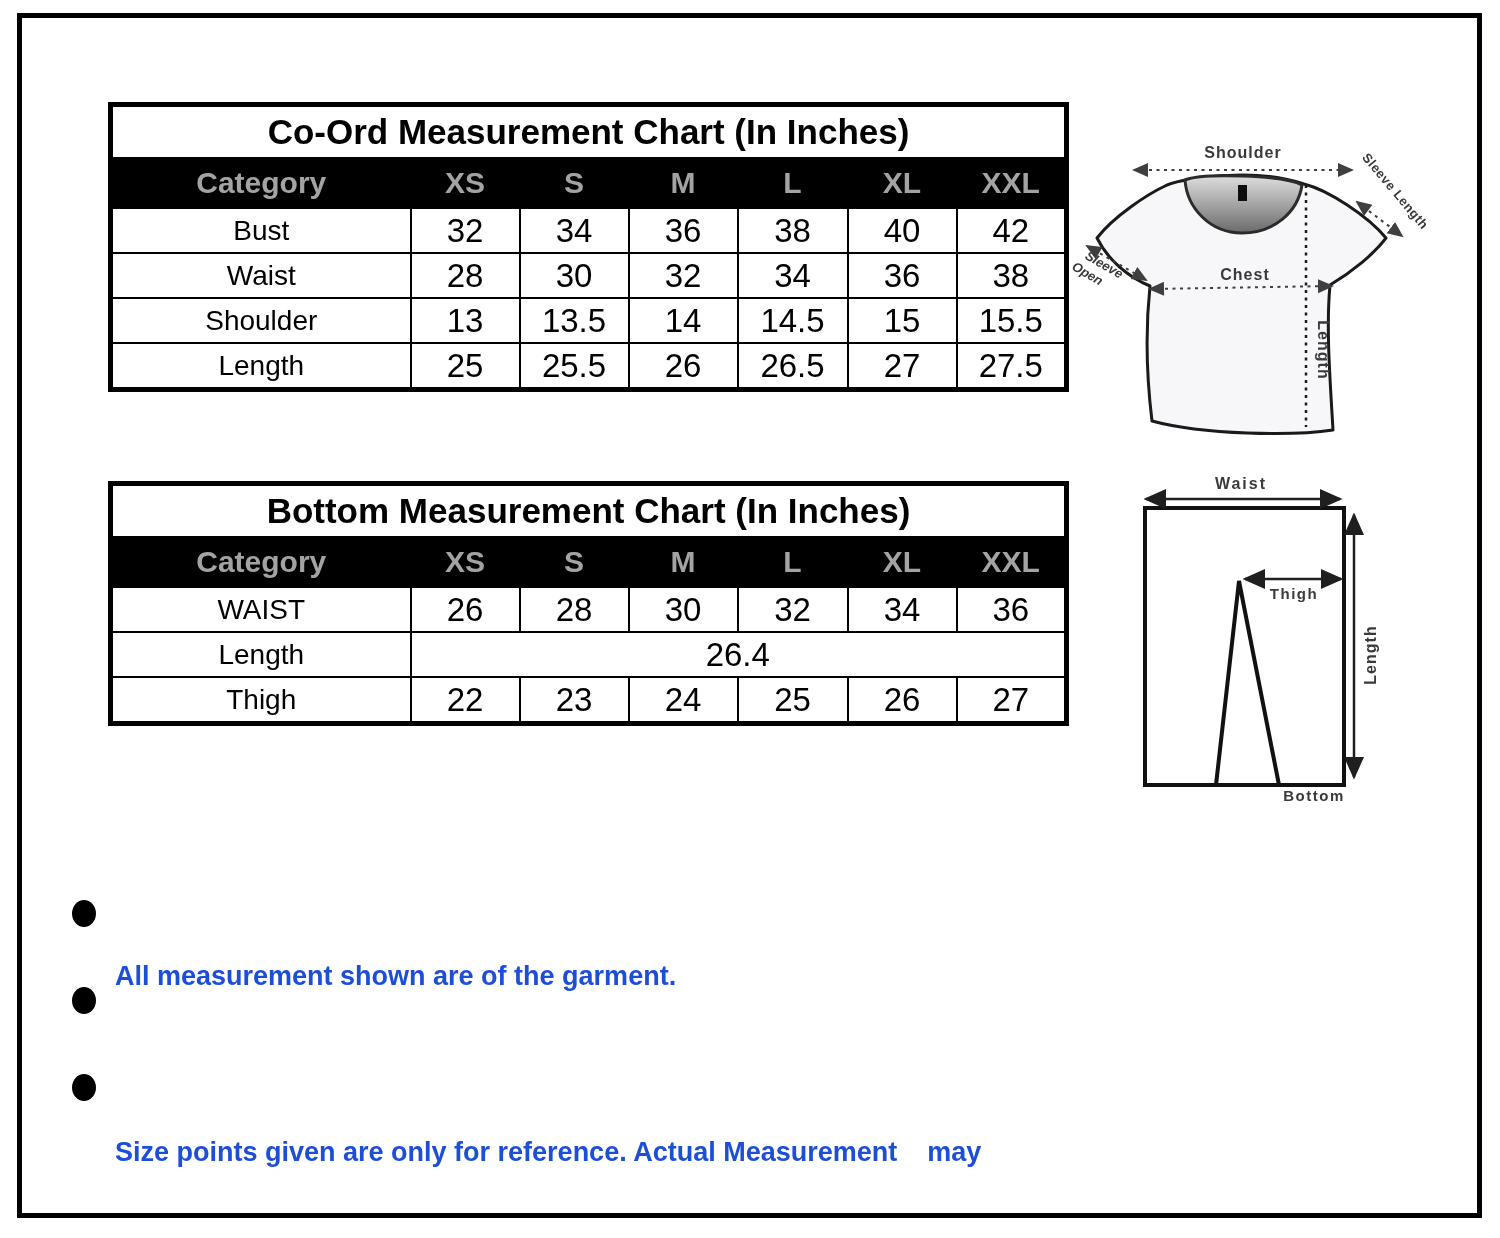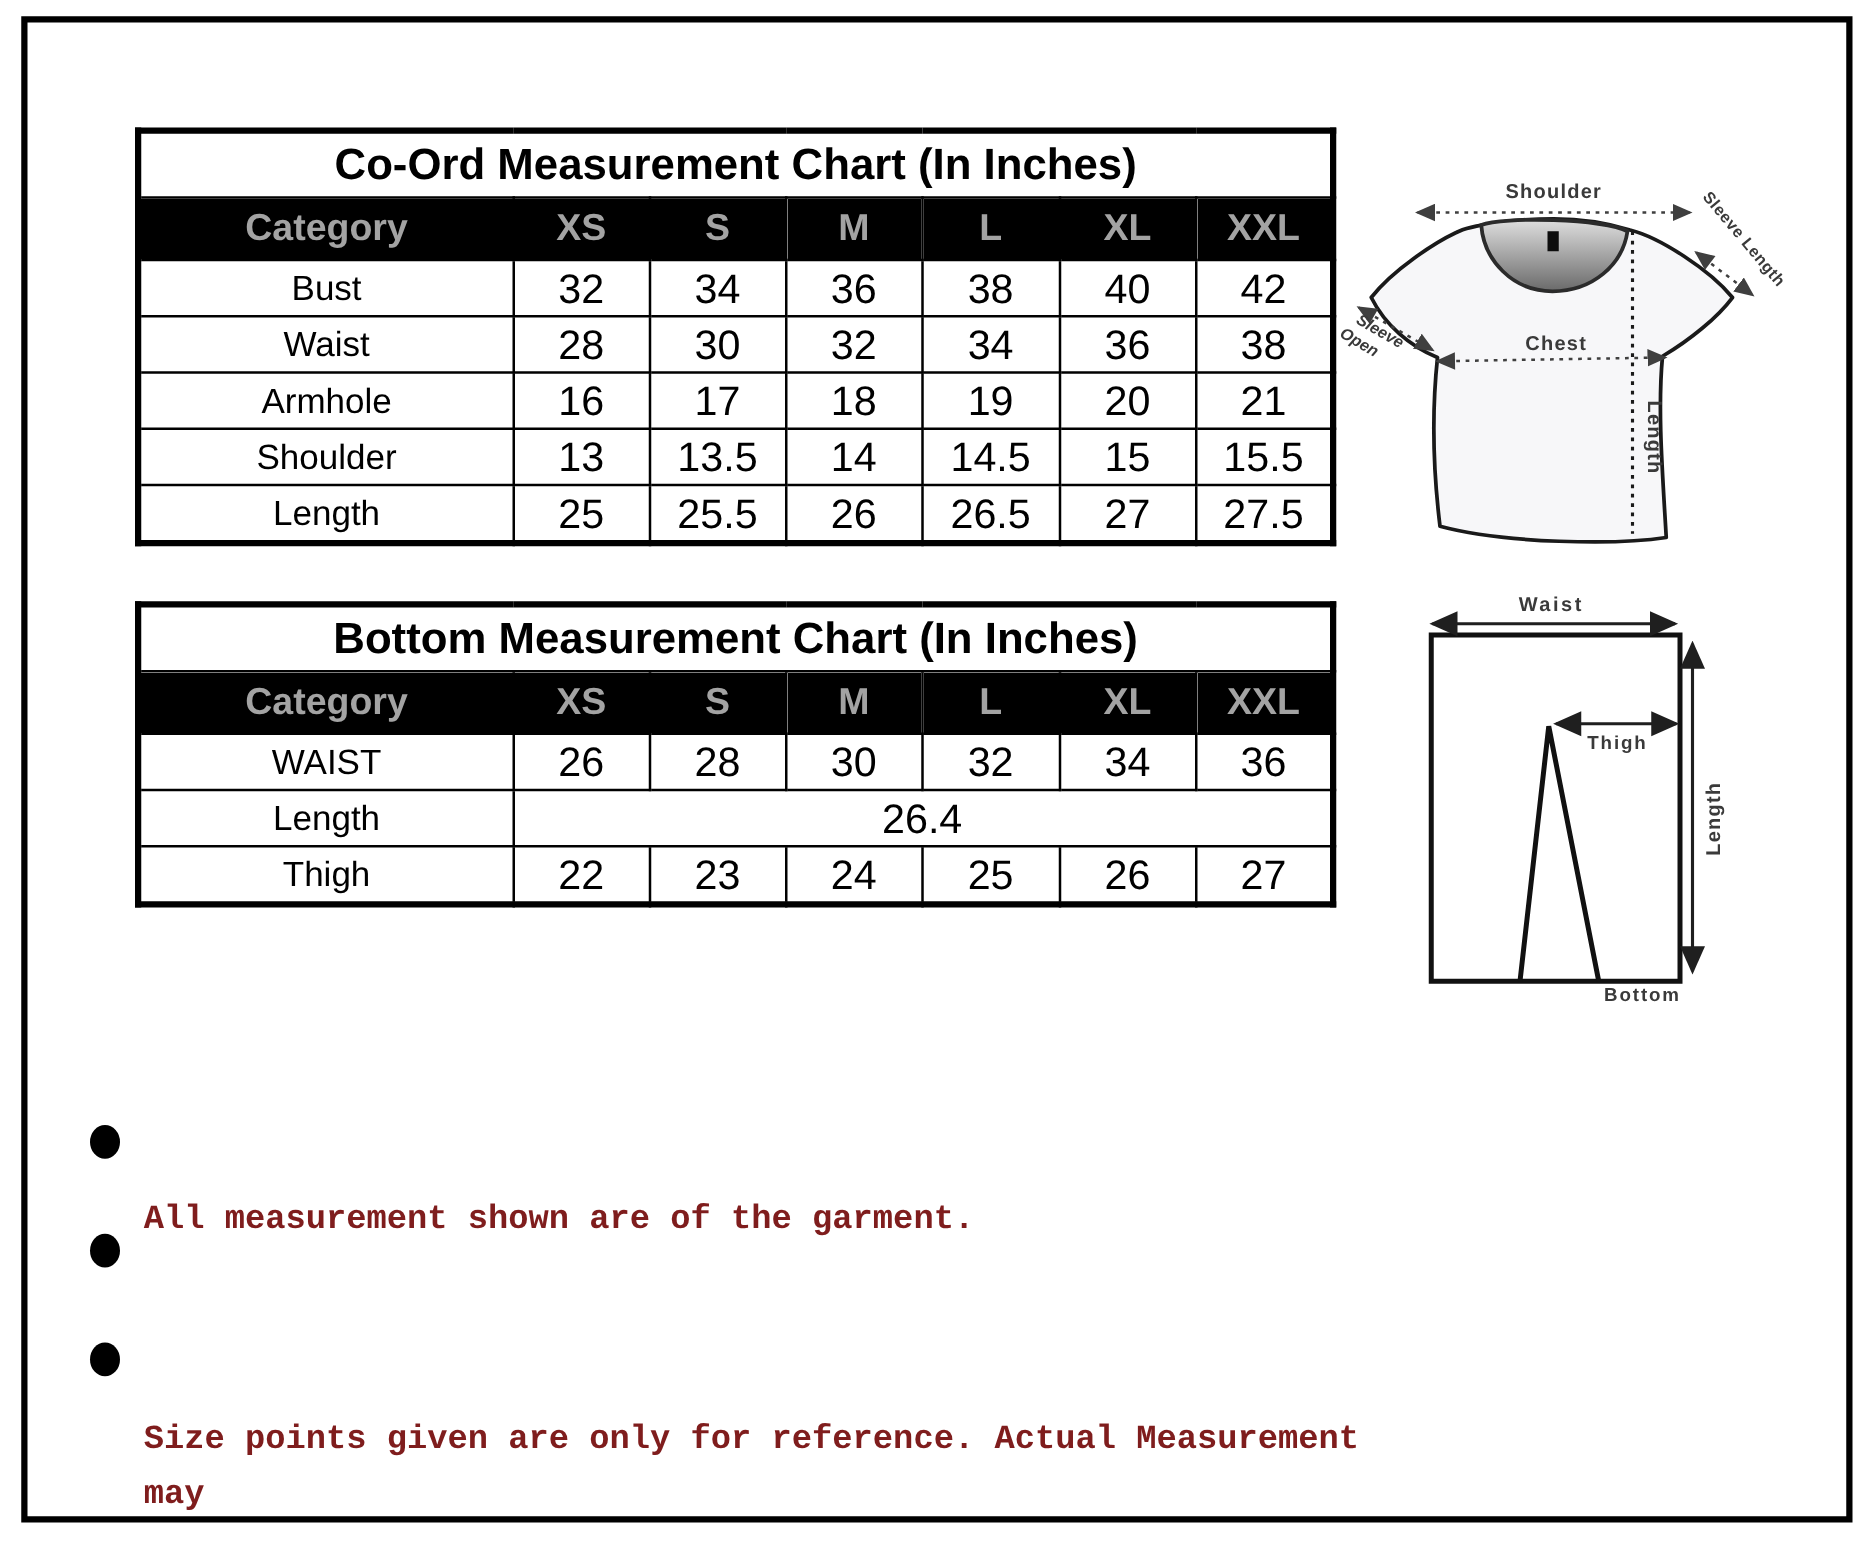--- a/index.html
+++ b/index.html
@@ -39,21 +39,21 @@
     font-family:"Liberation Sans",sans-serif;font-weight:700;fill:#3a3a3a;
   }
   
   .note{position:absolute;left:72px;width:1020px;}
   .bullet{
     position:absolute;left:0;width:24px;height:27px;border-radius:50%;
     background:#000;
   }
   .note-text{
     margin-left:43px;font-size:27px;font-weight:700;line-height:44px;
-    white-space:pre-wrap;color:#7f1d1d;font-family:Liberation Mono, monospace;
+    white-space:pre-wrap;color:#1d4ed8;
   }
   #note-1{top:866px;}
   #note-2{top:953px;}
   #note-3{top:1042px;}
   #note-1 .bullet{top:34px;}
   #note-2 .bullet{top:34px;}
   #note-3 .bullet{top:32px;}
 </style>
 </head>
 <body>
@@ -93,29 +93,20 @@
         <td class="value-cell">42</td>
       </tr>
       <tr>
         <td class="label-cell">Waist</td>
         <td class="value-cell">28</td>
         <td class="value-cell">30</td>
         <td class="value-cell">32</td>
         <td class="value-cell">34</td>
         <td class="value-cell">36</td>
         <td class="value-cell">38</td>
-      </tr>
-      <tr>
-        <td class="label-cell">Armhole</td>
-        <td class="value-cell">16</td>
-        <td class="value-cell">17</td>
-        <td class="value-cell">18</td>
-        <td class="value-cell">19</td>
-        <td class="value-cell">20</td>
-        <td class="value-cell">21</td>
       </tr>
       <tr>
         <td class="label-cell">Shoulder</td>
         <td class="value-cell">13</td>
         <td class="value-cell">13.5</td>
         <td class="value-cell">14</td>
         <td class="value-cell">14.5</td>
         <td class="value-cell">15</td>
         <td class="value-cell">15.5</td>
       </tr>

